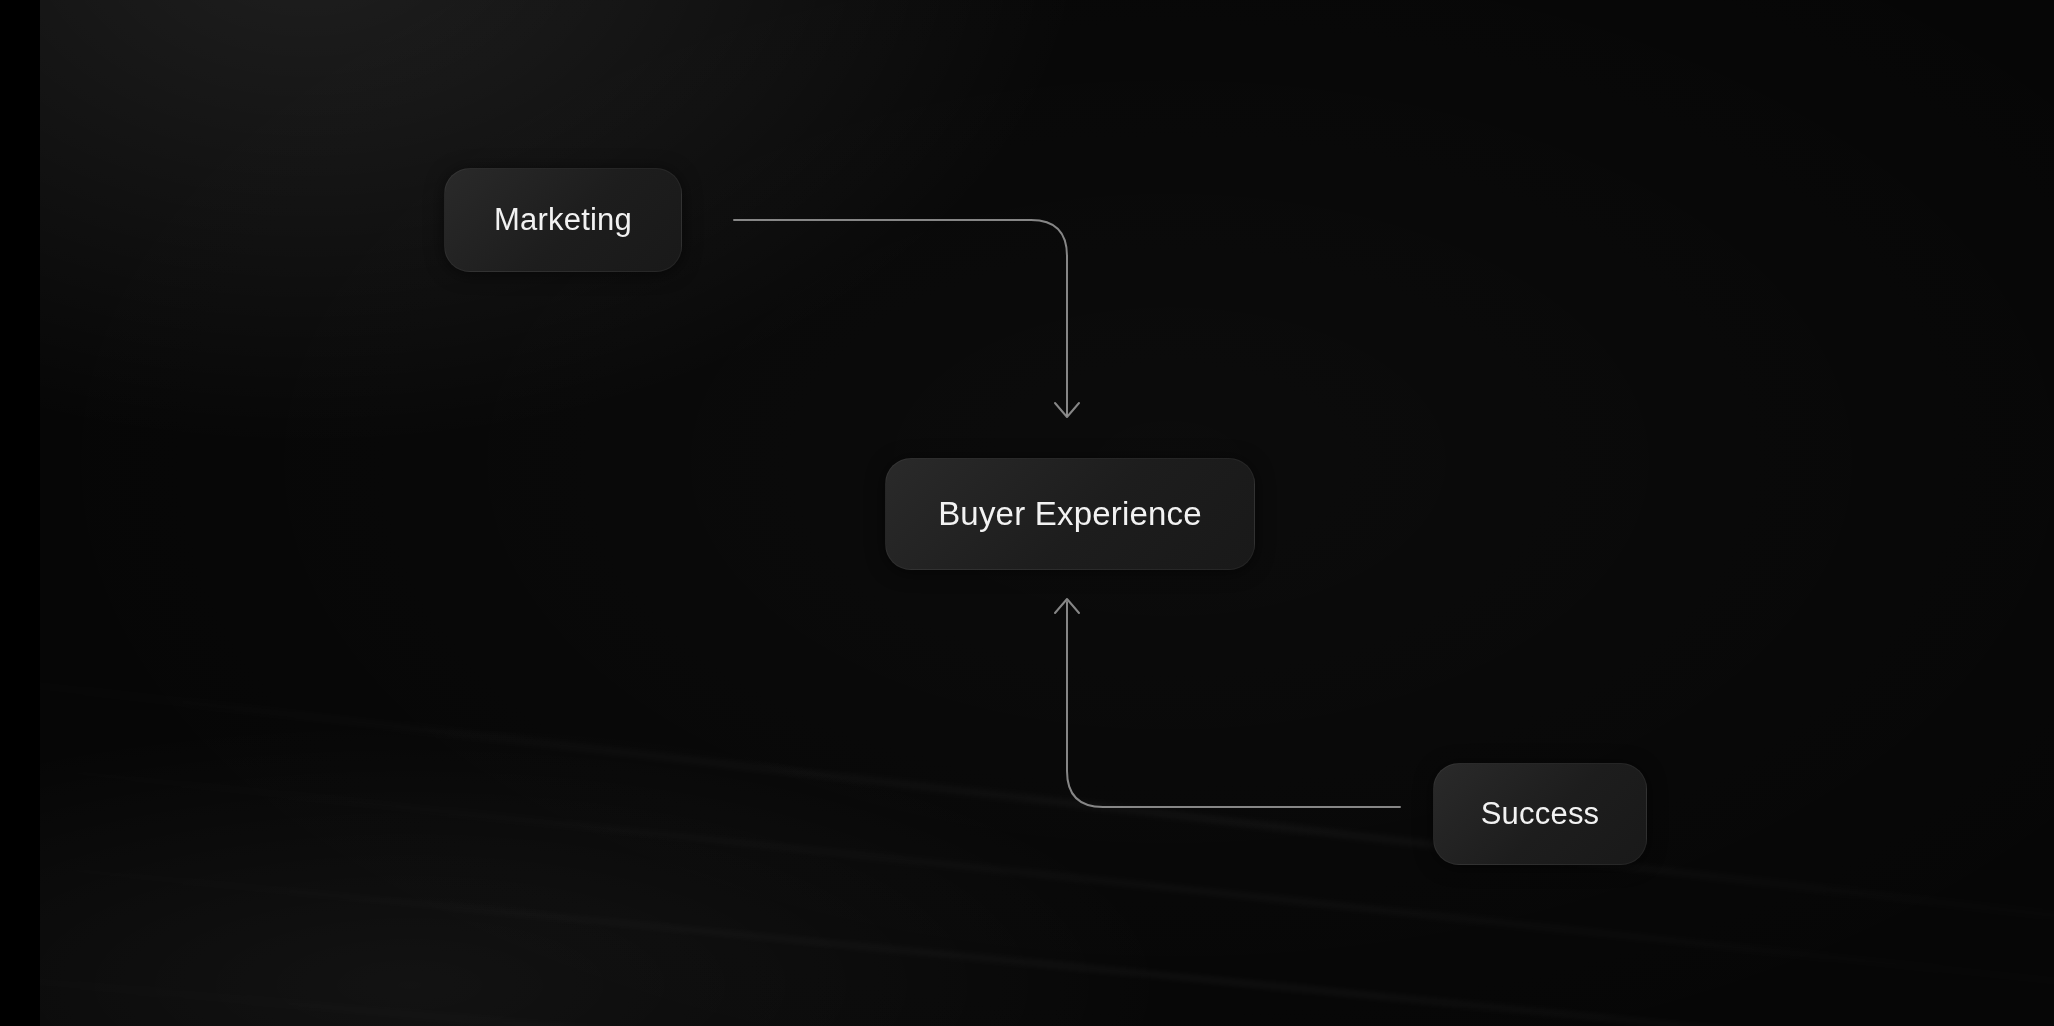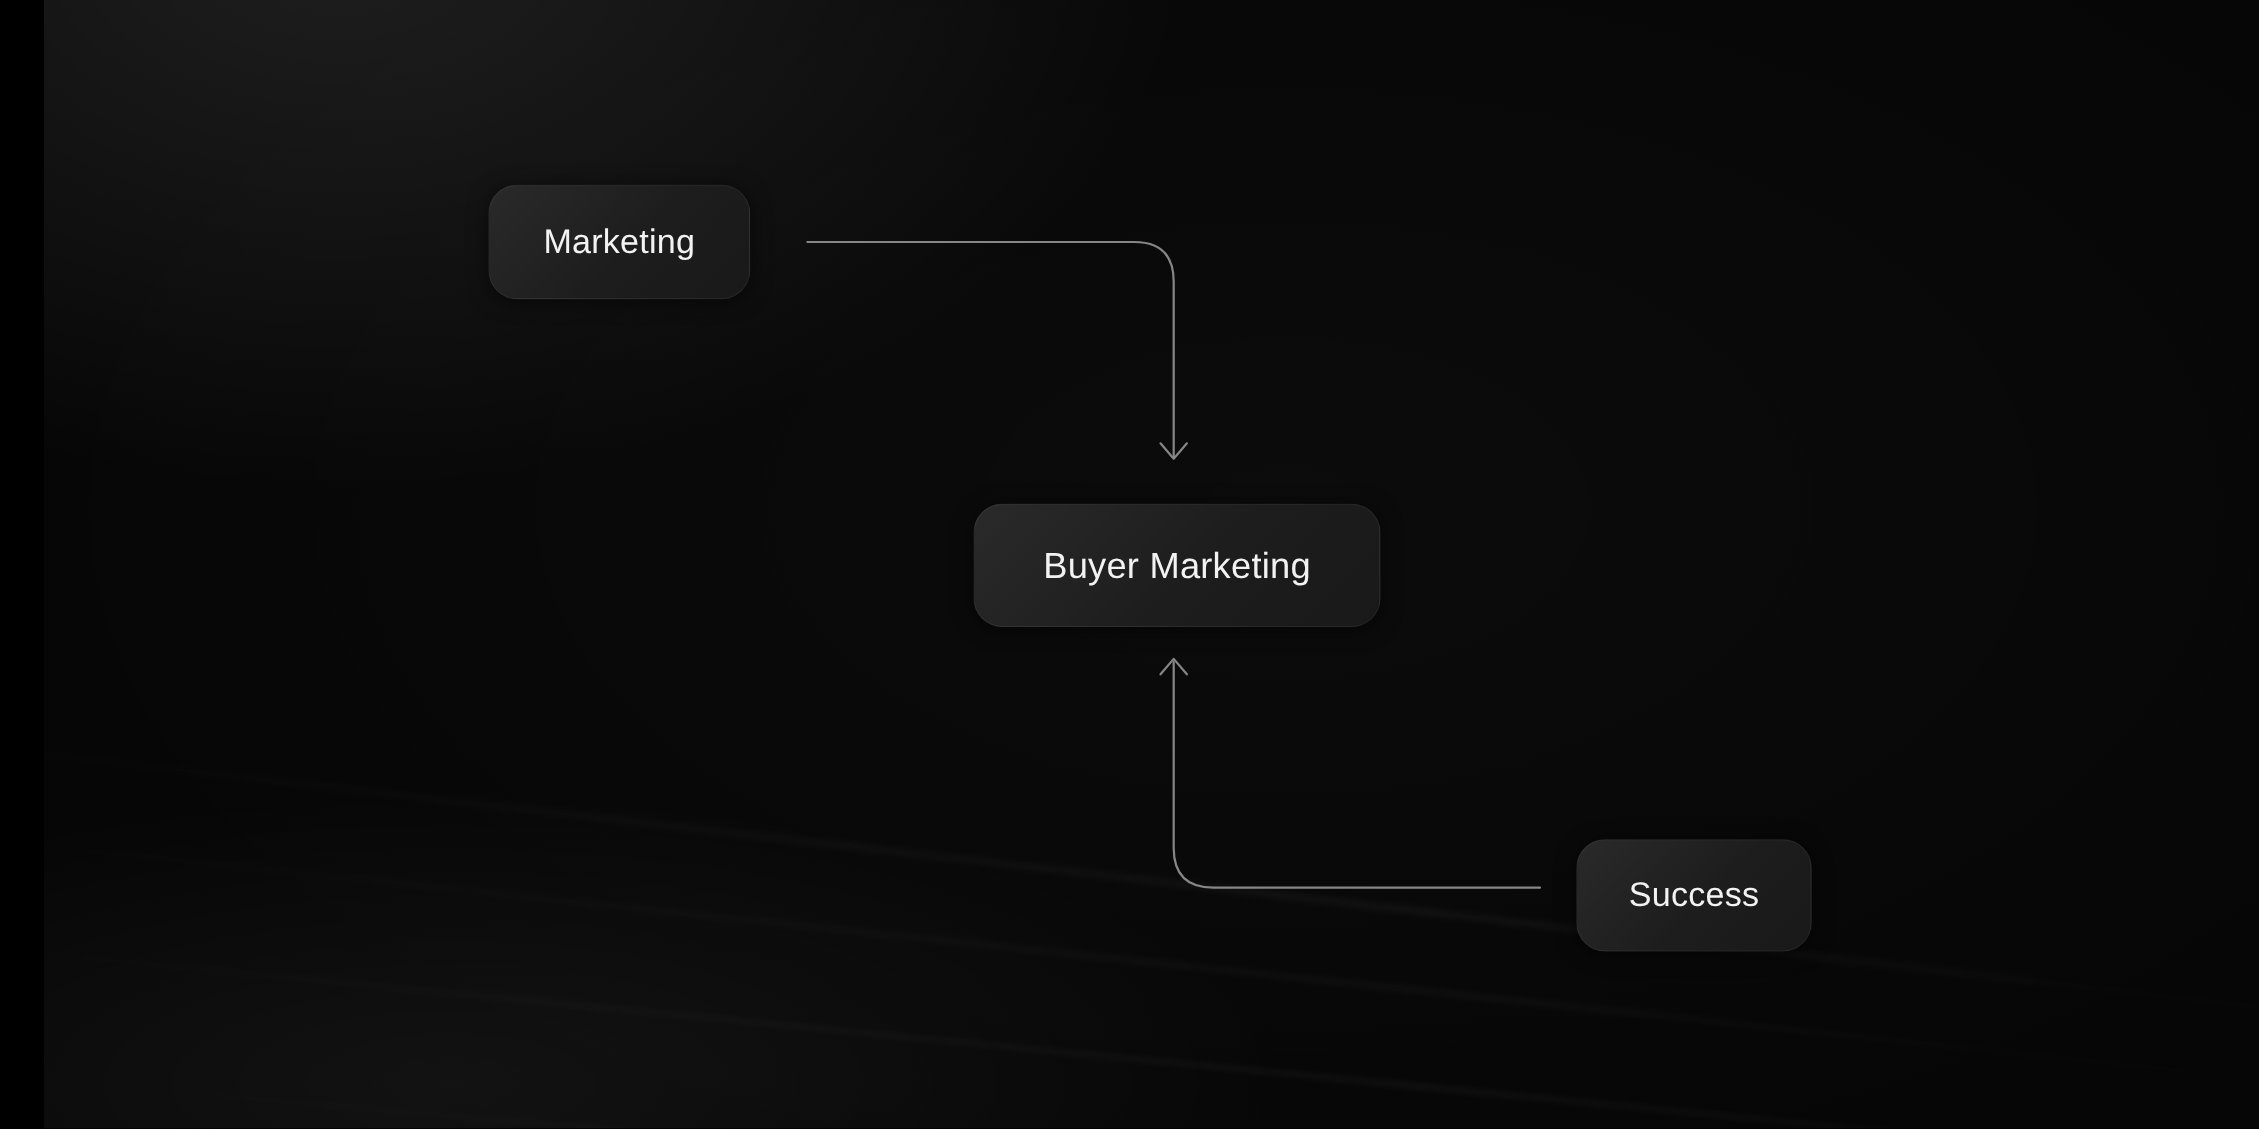--- a/index.html
+++ b/index.html
@@ -91,20 +91,20 @@
 
     <path class="edge" d="M 1360 807 L 1063 807 Q 1027 807 1027 771 L 1027 602"></path>
     <path class="edge" d="M 1015 613 L 1027 599 L 1039 613"></path>
   </svg>
 
   <div class="node node-marketing">
     <span>Marketing</span>
   </div>
 
   <div class="node node-buyer-experience">
-    <span>Buyer Marketing</span>
+    <span>Buyer Experience</span>
   </div>
 
   <div class="node node-success">
     <span>Success</span>
   </div>
 
 </div>
 
 </body></html>

